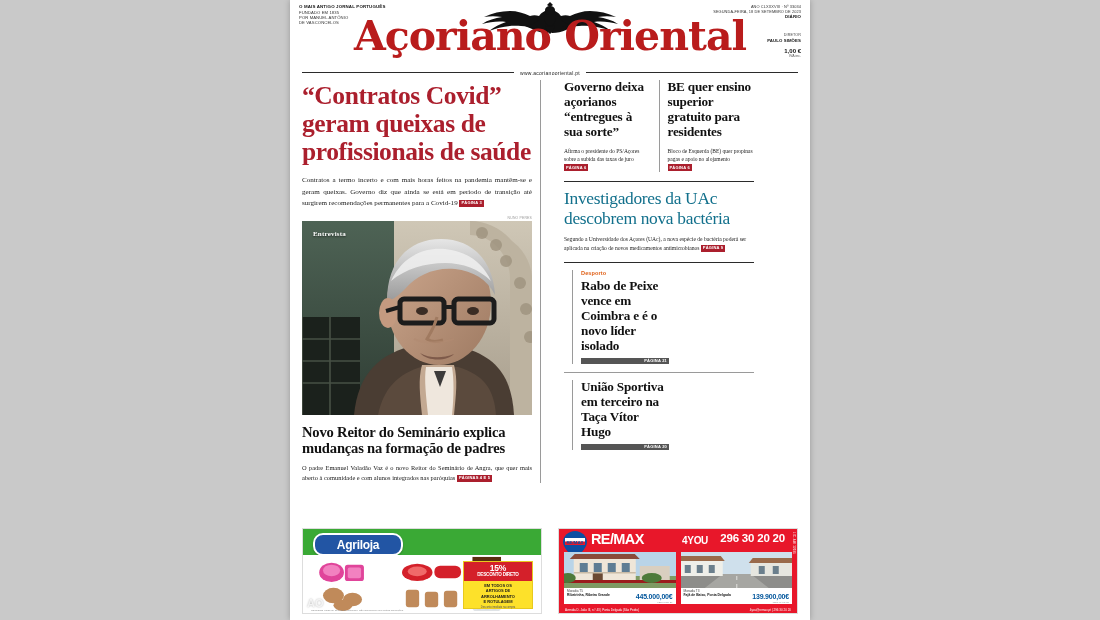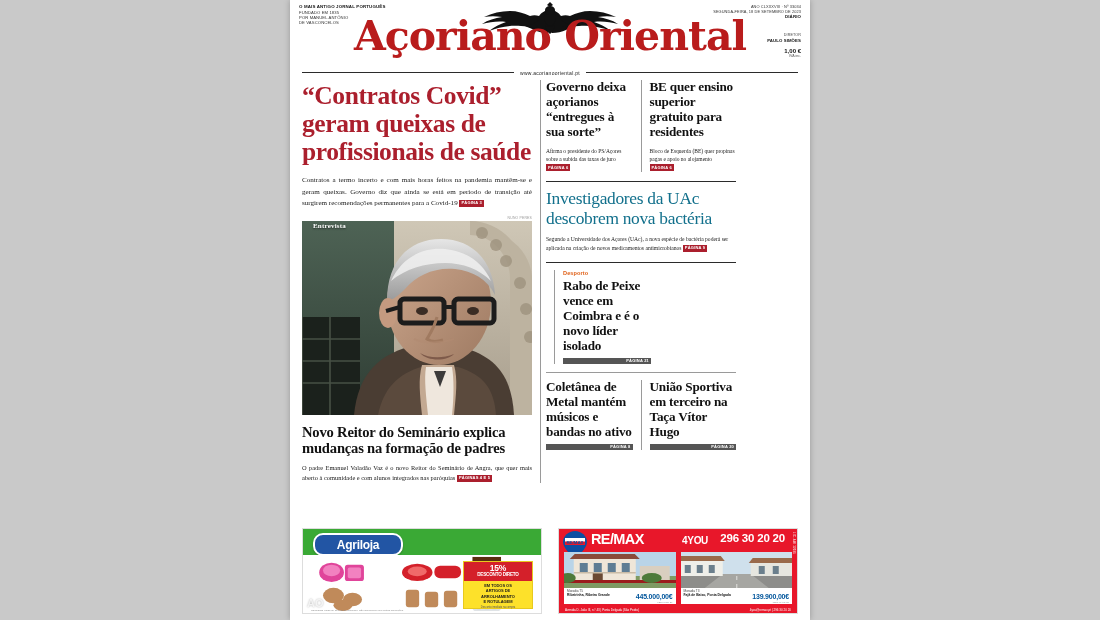--- a/index.html
+++ b/index.html
@@ -63,21 +63,21 @@
     display:flex;align-items:center;gap:6px;
   }
   .url-bar .rule{flex:1;height:1px;background:#2b2b2b;}
   .url-bar .url{
     font-family:"Liberation Sans", sans-serif;font-size:5px;color:#222;letter-spacing:.3px;
   }
   
   .body{position:absolute;left:12px;right:12px;top:80px;bottom:0;}
   .cols{display:flex;align-items:stretch;}
   .col-main{width:230px;}
-  .col-side{width:190px;margin-left:8px;border-left:1px solid #9a9a9a;padding-left:5px;}
+  .col-side{width:190px;margin-left:8px;border-left:1px solid #9a9a9a;padding-left:23px;}
   
   .lead-hl{
     color:#ab1f2d;font-weight:bold;font-size:25.5px;line-height:1.1;
     letter-spacing:-.4px;margin:2px 0 0 0;
   }
   .lead-sub{
     font-size:7.1px;line-height:1.62;color:#1a1a1a;margin-top:9px;text-align:justify;
   }
   .pg{
     font-family:"Liberation Sans", sans-serif;font-size:4px;font-weight:bold;
@@ -88,21 +88,21 @@
   
   .credit{
     font-family:"Liberation Sans", sans-serif;font-size:3.4px;color:#999;
     text-align:right;margin-top:6px;letter-spacing:.2px;
   }
   .photo{
     position:relative;width:100%;height:194px;margin-top:1px;overflow:hidden;background:#4a5550;
   }
   .photo svg{display:block;width:100%;height:100%;}
   .photo .tag{
-    position:absolute;left:11px;top:1px;color:#fff;font-weight:bold;font-size:7px;
+    position:absolute;left:11px;top:9px;color:#fff;font-weight:bold;font-size:7px;
     text-shadow:0 1px 2px rgba(0,0,0,.6);letter-spacing:.2px;
   }
   .sec-hl{
     font-weight:bold;font-size:14.6px;line-height:1.14;color:#111;margin-top:9px;letter-spacing:-.2px;
   }
   .sec-sub{
     font-size:6.4px;line-height:1.6;color:#1a1a1a;margin-top:6px;text-align:justify;
   }
   
   .side-2{display:flex;}
@@ -385,24 +385,20 @@
           <div class="s-col right">
             <div class="kicker">Desporto</div>
             <div class="s-hl">Rabo de Peixe vence em Coimbra e é o novo líder isolado</div>
             <span class="pg pg-dark pg-r">PÁGINA 21</span>
           </div>
         </div>
 
         <div class="hr-thin"></div>
 
         <div class="side-2">
-          <div class="s-col">
-            <div class="s-hl">Coletânea de Metal mantém músicos e bandas no ativo</div>
-            <span class="pg pg-dark pg-r">PÁGINA 8</span>
-          </div>
           <div class="s-col right">
             <div class="s-hl">União Sportiva em terceiro na Taça Vítor Hugo</div>
             <span class="pg pg-dark pg-r">PÁGINA 20</span>
           </div>
         </div>
       </div>
     </div>
   </div>
 
   <div class="ads">

